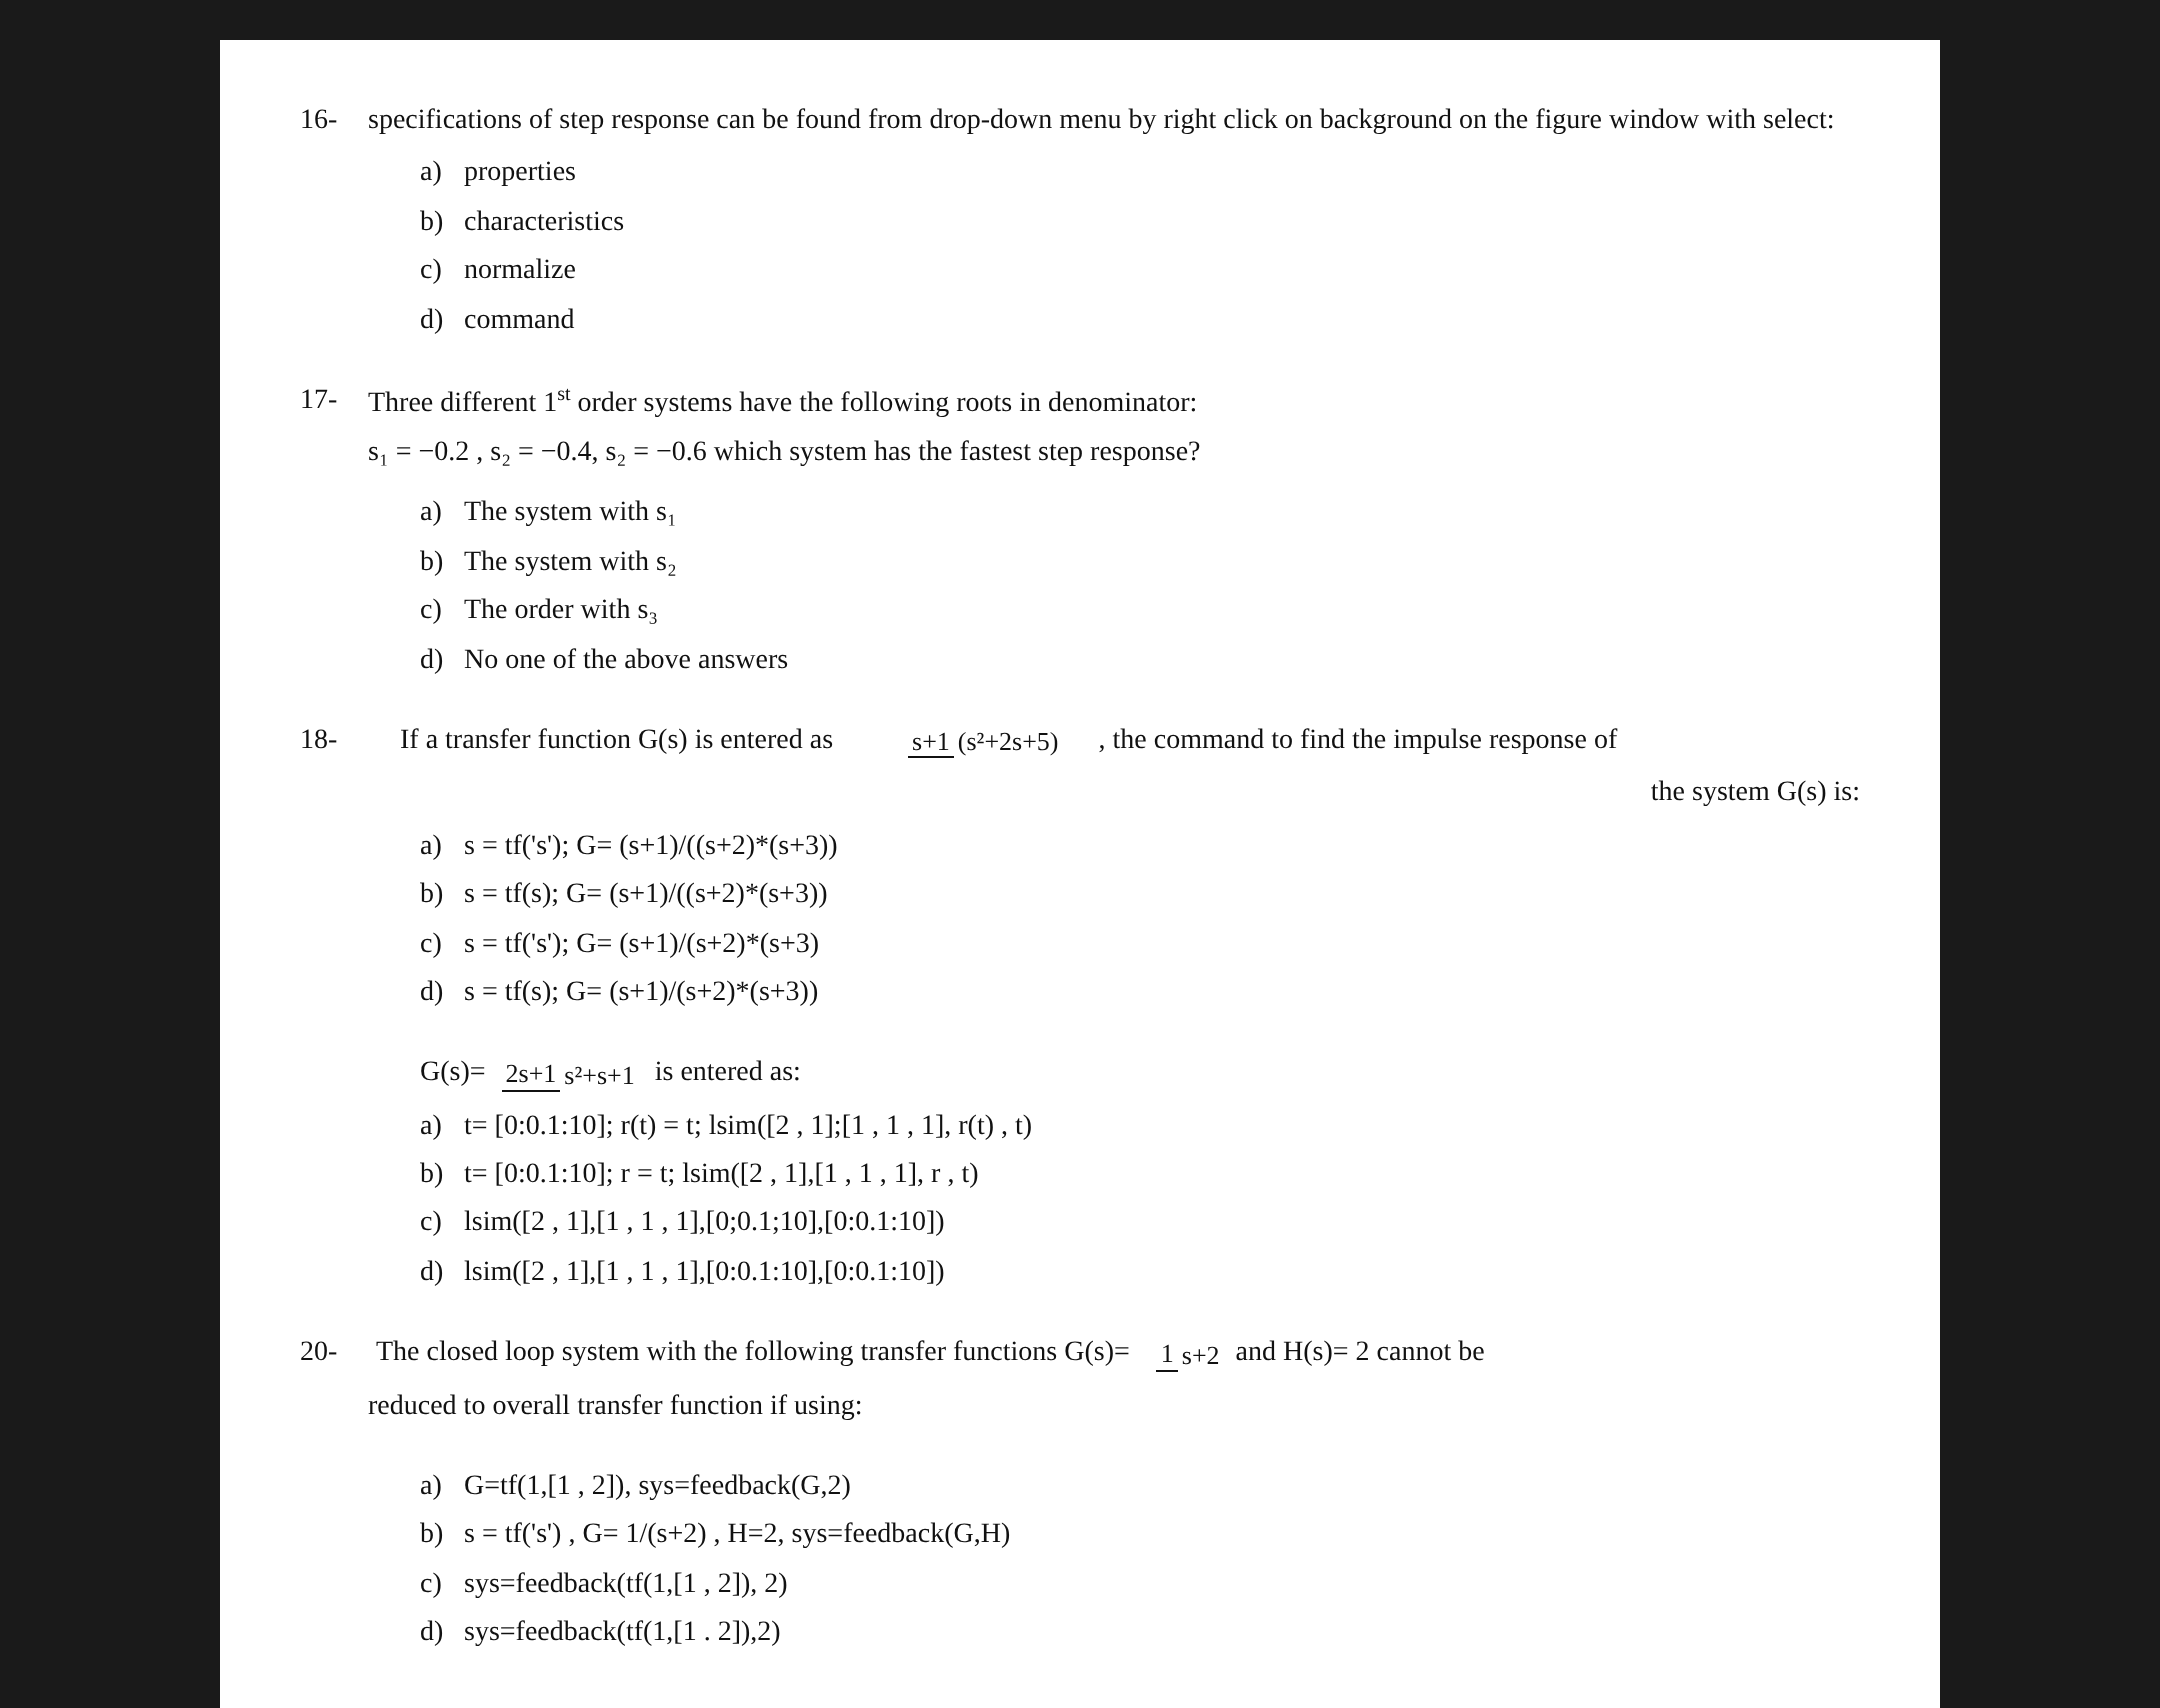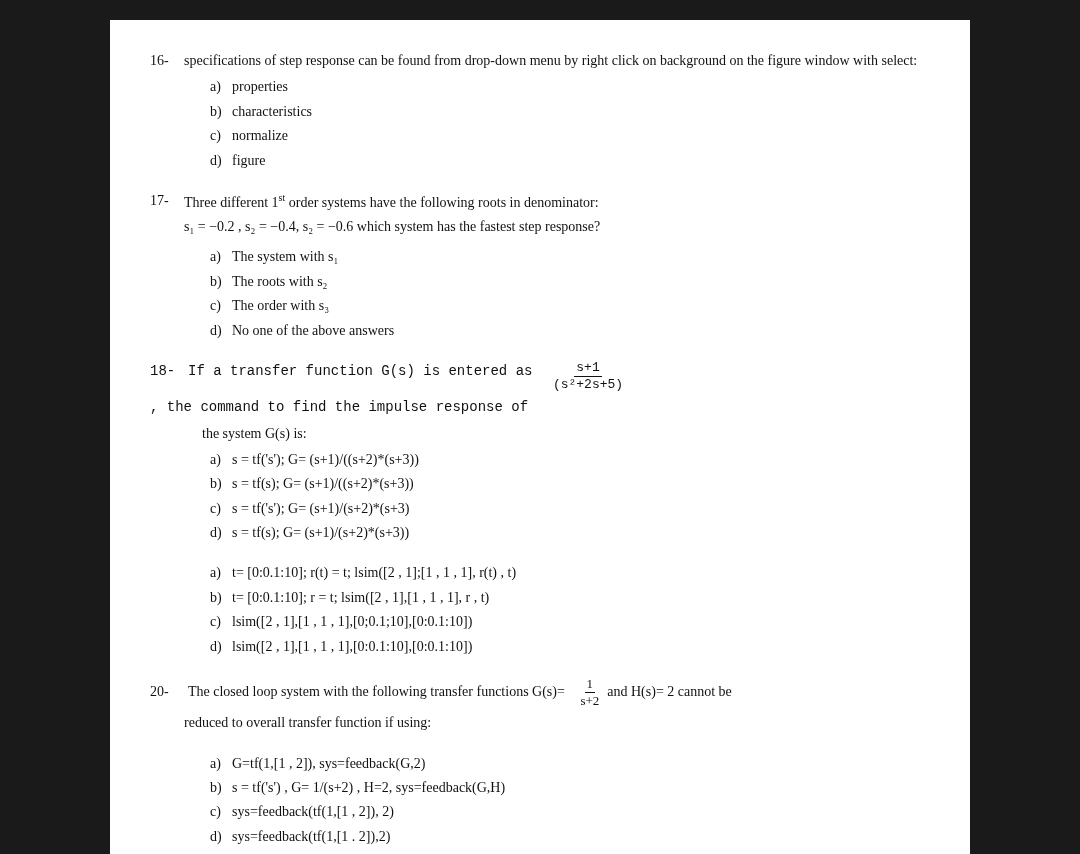--- a/index.html
+++ b/index.html
@@ -59,21 +59,21 @@
       line-height: 1.3;
     }
     .frac-den {
       padding: 0 3px;
       text-align: center;
       font-size: 13px;
       line-height: 1.3;
     }
     .inline-frac {
       display: inline-flex;
-      flex-direction: column;
+      flex-direction: row;
       align-items: center;
       vertical-align: middle;
       margin: 0 2px;
     }
     .inline-frac .frac-num {
       border-bottom: 1px solid #111;
       font-size: 13px;
       padding: 0 2px;
       line-height: 1.2;
     }
@@ -87,23 +87,23 @@
       vertical-align: super;
     }
     .q17-roots {
       display: block;
       margin-top: 2px;
       margin-bottom: 4px;
       margin-left: 0;
     }
     .q18-line {
       display: flex;
+      align-items: center;
       flex-wrap: wrap;
-      gap: 4px;
-      font-family: Liberation Mono, monospace;
+      gap: 16px;
     }
     .q19-gs {
       display: flex;
       align-items: center;
       margin-left: 60px;
       margin-bottom: 4px;
       margin-top: 2px;
       gap: 6px;
     }
     .q20-line {
@@ -131,41 +131,41 @@
       <div class="option-row">
         <span class="opt-letter">b)</span>
         <span class="opt-text">characteristics</span>
       </div>
       <div class="option-row">
         <span class="opt-letter">c)</span>
         <span class="opt-text">normalize</span>
       </div>
       <div class="option-row">
         <span class="opt-letter">d)</span>
-        <span class="opt-text">figure</span>
+        <span class="opt-text">command</span>
       </div>
     </div>
   </div>
 
   <div class="question-block">
     <div class="question-title">
       <span class="q-number">17-</span>
       <span class="q-text">
         Three different 1<sup>st</sup> order systems have the following roots in denominator:
         <span class="q17-roots">s₁ = −0.2 ,  s₂ = −0.4,  s₂ = −0.6  which system has the fastest step response?</span>
       </span>
     </div>
     <div class="options">
       <div class="option-row">
         <span class="opt-letter">a)</span>
         <span class="opt-text">The system with s₁</span>
       </div>
       <div class="option-row">
         <span class="opt-letter">b)</span>
-        <span class="opt-text">The roots with s₂</span>
+        <span class="opt-text">The system with s₂</span>
       </div>
       <div class="option-row">
         <span class="opt-letter">c)</span>
         <span class="opt-text">The order with s₃</span>
       </div>
       <div class="option-row">
         <span class="opt-letter">d)</span>
         <span class="opt-text">No one of the above answers</span>
       </div>
     </div>
@@ -175,21 +175,21 @@
     <div class="question-title q18-line">
       <span class="q-number">18-</span>
       <span>If a transfer function G(s) is entered as</span>
       <span>&nbsp;</span>
       <span class="inline-frac">
         <span class="frac-num">s+1</span>
         <span class="frac-den">(s²+2s+5)</span>
       </span>
       <span>, the command to find the impulse response of</span>
     </div>
-    <div style="margin-left: 52px; margin-bottom: 4px;">the system G(s) is:</div>
+    <div style="margin-left: 34px; margin-bottom: 4px; text-align: right;">the system G(s) is:</div>
     <div class="options">
       <div class="option-row">
         <span class="opt-letter">a)</span>
         <span class="opt-text">s = tf('s'); G= (s+1)/((s+2)*(s+3))</span>
       </div>
       <div class="option-row">
         <span class="opt-letter">b)</span>
         <span class="opt-text">s = tf(s); G= (s+1)/((s+2)*(s+3))</span>
       </div>
       <div class="option-row">
@@ -197,20 +197,28 @@
         <span class="opt-text">s = tf('s'); G= (s+1)/(s+2)*(s+3)</span>
       </div>
       <div class="option-row">
         <span class="opt-letter">d)</span>
         <span class="opt-text">s = tf(s); G= (s+1)/(s+2)*(s+3))</span>
       </div>
     </div>
   </div>
 
   <div class="question-block">
+    <div class="q19-gs">
+      <span>G(s)=</span>
+      <span class="inline-frac">
+        <span class="frac-num">2s+1</span>
+        <span class="frac-den">s²+s+1</span>
+      </span>
+      <span>is entered as:</span>
+    </div>
     <div class="options">
       <div class="option-row">
         <span class="opt-letter">a)</span>
         <span class="opt-text">t= [0:0.1:10]; r(t) = t; lsim([2 , 1];[1 , 1 , 1], r(t) , t)</span>
       </div>
       <div class="option-row">
         <span class="opt-letter">b)</span>
         <span class="opt-text">t= [0:0.1:10]; r = t; lsim([2 , 1],[1 , 1 , 1], r , t)</span>
       </div>
       <div class="option-row">

